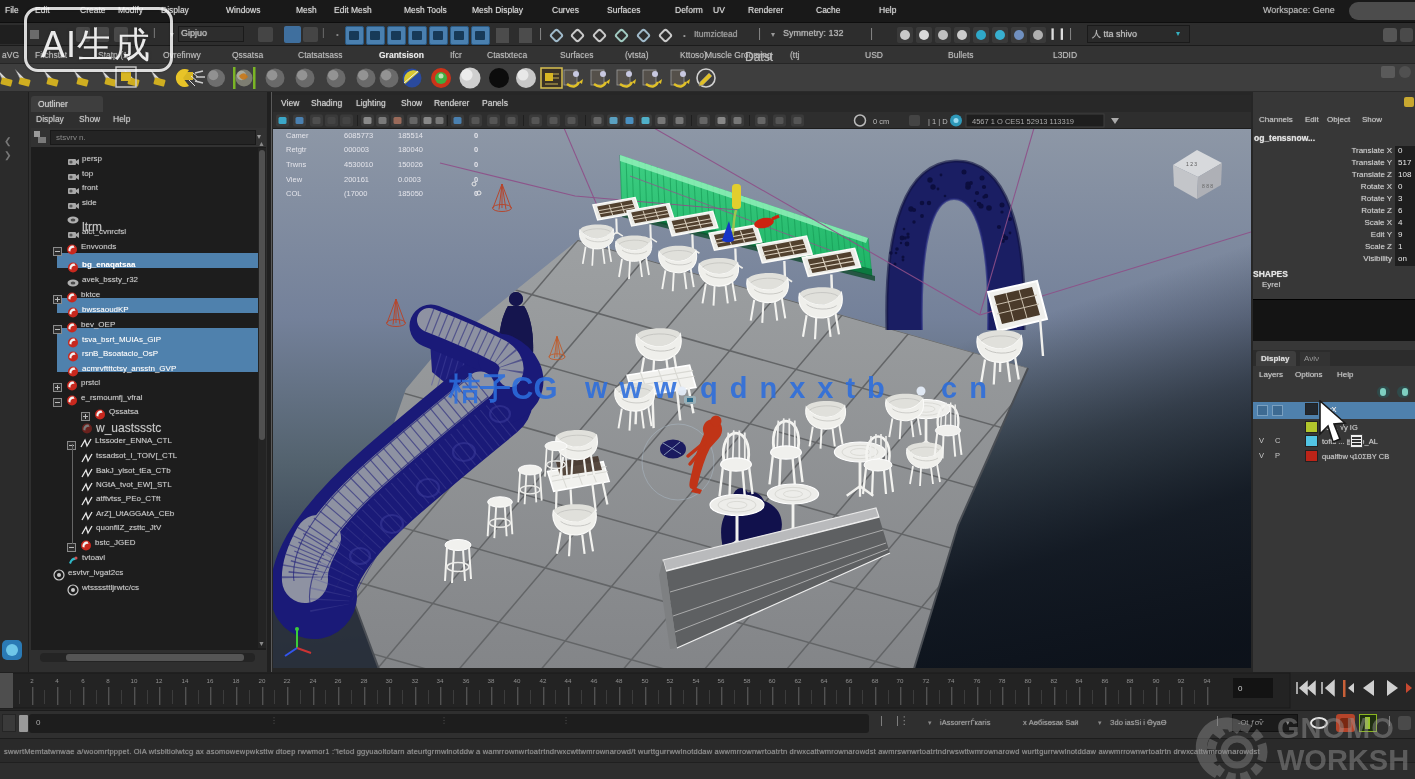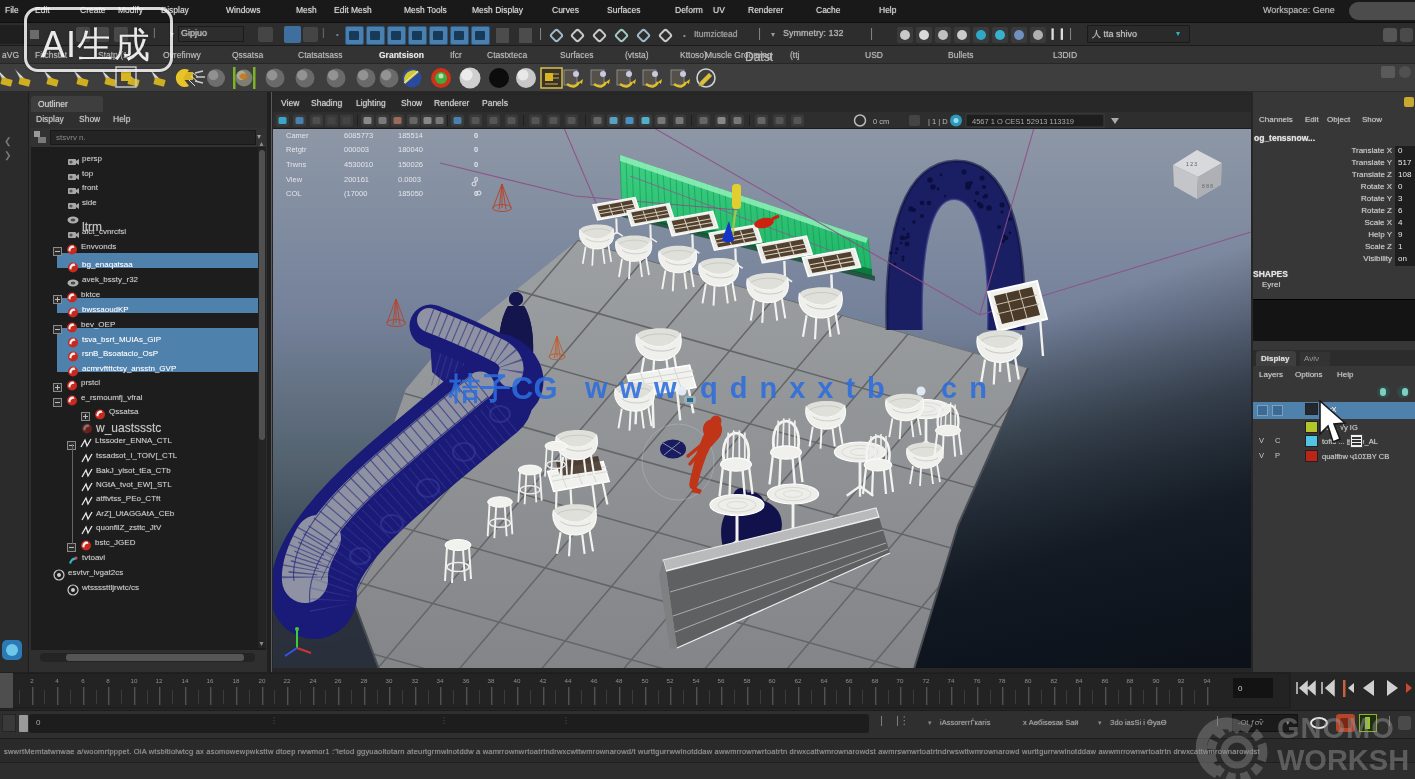--- a/index.html
+++ b/index.html
@@ -281,21 +281,21 @@
     </svg></div>
 <div class="ab" style="left:66px;top:241px"><svg width="12" height="11">
       <circle cx="6" cy="5.5" r="5" fill="#c8281e"></circle>
       <path d="M2.5,7 a4.5,4.5 0 0 1 5,-5.5 l1,2.5 a3,3 0 0 0 -4,3.5 Z" fill="#f2f2f2"></path>
     </svg></div>
 <div class="tx" style="left:81px;top:242px;font-size:8px;color:#c6c6c6;font-weight:normal;text-shadow:0 0 1px rgba(220,220,220,.5)">Envvonds</div>
 <div class="ab" style="left:67px;top:259px"><svg width="12" height="11">
       <circle cx="6" cy="5.5" r="5" fill="#c8281e"></circle>
       <path d="M2.5,7 a4.5,4.5 0 0 1 5,-5.5 l1,2.5 a3,3 0 0 0 -4,3.5 Z" fill="#f2f2f2"></path>
     </svg></div>
-<div class="tx" style="left:82px;top:260px;font-size:8px;color:#ffffff;font-weight:normal;text-shadow:0 0 1px rgba(220,220,220,.5)">bg_enaqatsaa</div>
+<div class="tx" style="left:82px;top:260px;font-size:8px;color:#ffffff;font-weight:bold;text-shadow:0 0 1px rgba(220,220,220,.5)">bg_enaqatsaa</div>
 <div class="ab" style="left:67px;top:274px"><svg width="13" height="10">
       <ellipse cx="6" cy="5" rx="5.5" ry="3.4" fill="#b0b0b0"></ellipse>
       <ellipse cx="6" cy="5" rx="2.4" ry="1.5" fill="#4a4a4a"></ellipse>
     </svg></div>
 <div class="tx" style="left:82px;top:275px;font-size:8px;color:#c6c6c6;font-weight:normal;text-shadow:0 0 1px rgba(220,220,220,.5)">avek_bssty_r32</div>
 <div class="ab" style="left:53px;top:290px"><svg width="9" height="9">
       <rect x="0.5" y="0.5" width="8" height="8" fill="#2d2d2d" stroke="#8a8a8a" stroke-width="1"></rect>
       <path d="M2,4.5 h5 M4.5,2 v5" stroke="#bbb" stroke-width="1"></path>
     </svg></div>
 <div class="ab" style="left:66px;top:289px"><svg width="12" height="11">
@@ -876,21 +876,21 @@
 <div class="tx" style="left:1392px;top:170px;font-size:8px;color:#cacaca;transform:translateX(-100%);text-shadow:0 0 1px #999">Translate Z</div>
 <div class="tx" style="left:1398px;top:170px;font-size:8px;color:#e8e8e8">108</div>
 <div class="tx" style="left:1392px;top:182px;font-size:8px;color:#cacaca;transform:translateX(-100%);text-shadow:0 0 1px #999">Rotate X</div>
 <div class="tx" style="left:1398px;top:182px;font-size:8px;color:#e8e8e8">0</div>
 <div class="tx" style="left:1392px;top:194px;font-size:8px;color:#cacaca;transform:translateX(-100%);text-shadow:0 0 1px #999">Rotate Y</div>
 <div class="tx" style="left:1398px;top:194px;font-size:8px;color:#e8e8e8">3</div>
 <div class="tx" style="left:1392px;top:206px;font-size:8px;color:#cacaca;transform:translateX(-100%);text-shadow:0 0 1px #999">Rotate Z</div>
 <div class="tx" style="left:1398px;top:206px;font-size:8px;color:#e8e8e8">6</div>
 <div class="tx" style="left:1392px;top:218px;font-size:8px;color:#cacaca;transform:translateX(-100%);text-shadow:0 0 1px #999">Scale X</div>
 <div class="tx" style="left:1398px;top:218px;font-size:8px;color:#e8e8e8">4</div>
-<div class="tx" style="left:1392px;top:230px;font-size:8px;color:#cacaca;transform:translateX(-100%);text-shadow:0 0 1px #999">Help Y</div>
+<div class="tx" style="left:1392px;top:230px;font-size:8px;color:#cacaca;transform:translateX(-100%);text-shadow:0 0 1px #999">Edit Y</div>
 <div class="tx" style="left:1398px;top:230px;font-size:8px;color:#e8e8e8">9</div>
 <div class="tx" style="left:1392px;top:242px;font-size:8px;color:#cacaca;transform:translateX(-100%);text-shadow:0 0 1px #999">Scale Z</div>
 <div class="tx" style="left:1398px;top:242px;font-size:8px;color:#e8e8e8">1</div>
 <div class="tx" style="left:1392px;top:254px;font-size:8px;color:#cacaca;transform:translateX(-100%);text-shadow:0 0 1px #999">Visibility</div>
 <div class="tx" style="left:1398px;top:254px;font-size:8px;color:#e8e8e8">on</div>
 <div class="tx" style="left:1253px;top:269px;font-size:8.5px;color:#e2e2e2;font-weight:bold;text-shadow:0 0 1px #bbb">SHAPES</div>
 <div class="tx" style="left:1262px;top:280px;font-size:8px;color:#c6c6c6;text-shadow:0 0 1px #999">EyreI</div>
 <div class="ab" style="left:1253px;top:299px;width:162px;height:42px;background:#141414;border-top:1px solid #000"></div>
 <div class="ab" style="left:1253px;top:350px;width:162px;height:16px;background:#2c2c2c"></div>
 <div class="ab" style="left:1256px;top:351px;width:40px;height:15px;background:#3e3e3e;border-radius:3px 3px 0 0"></div>

